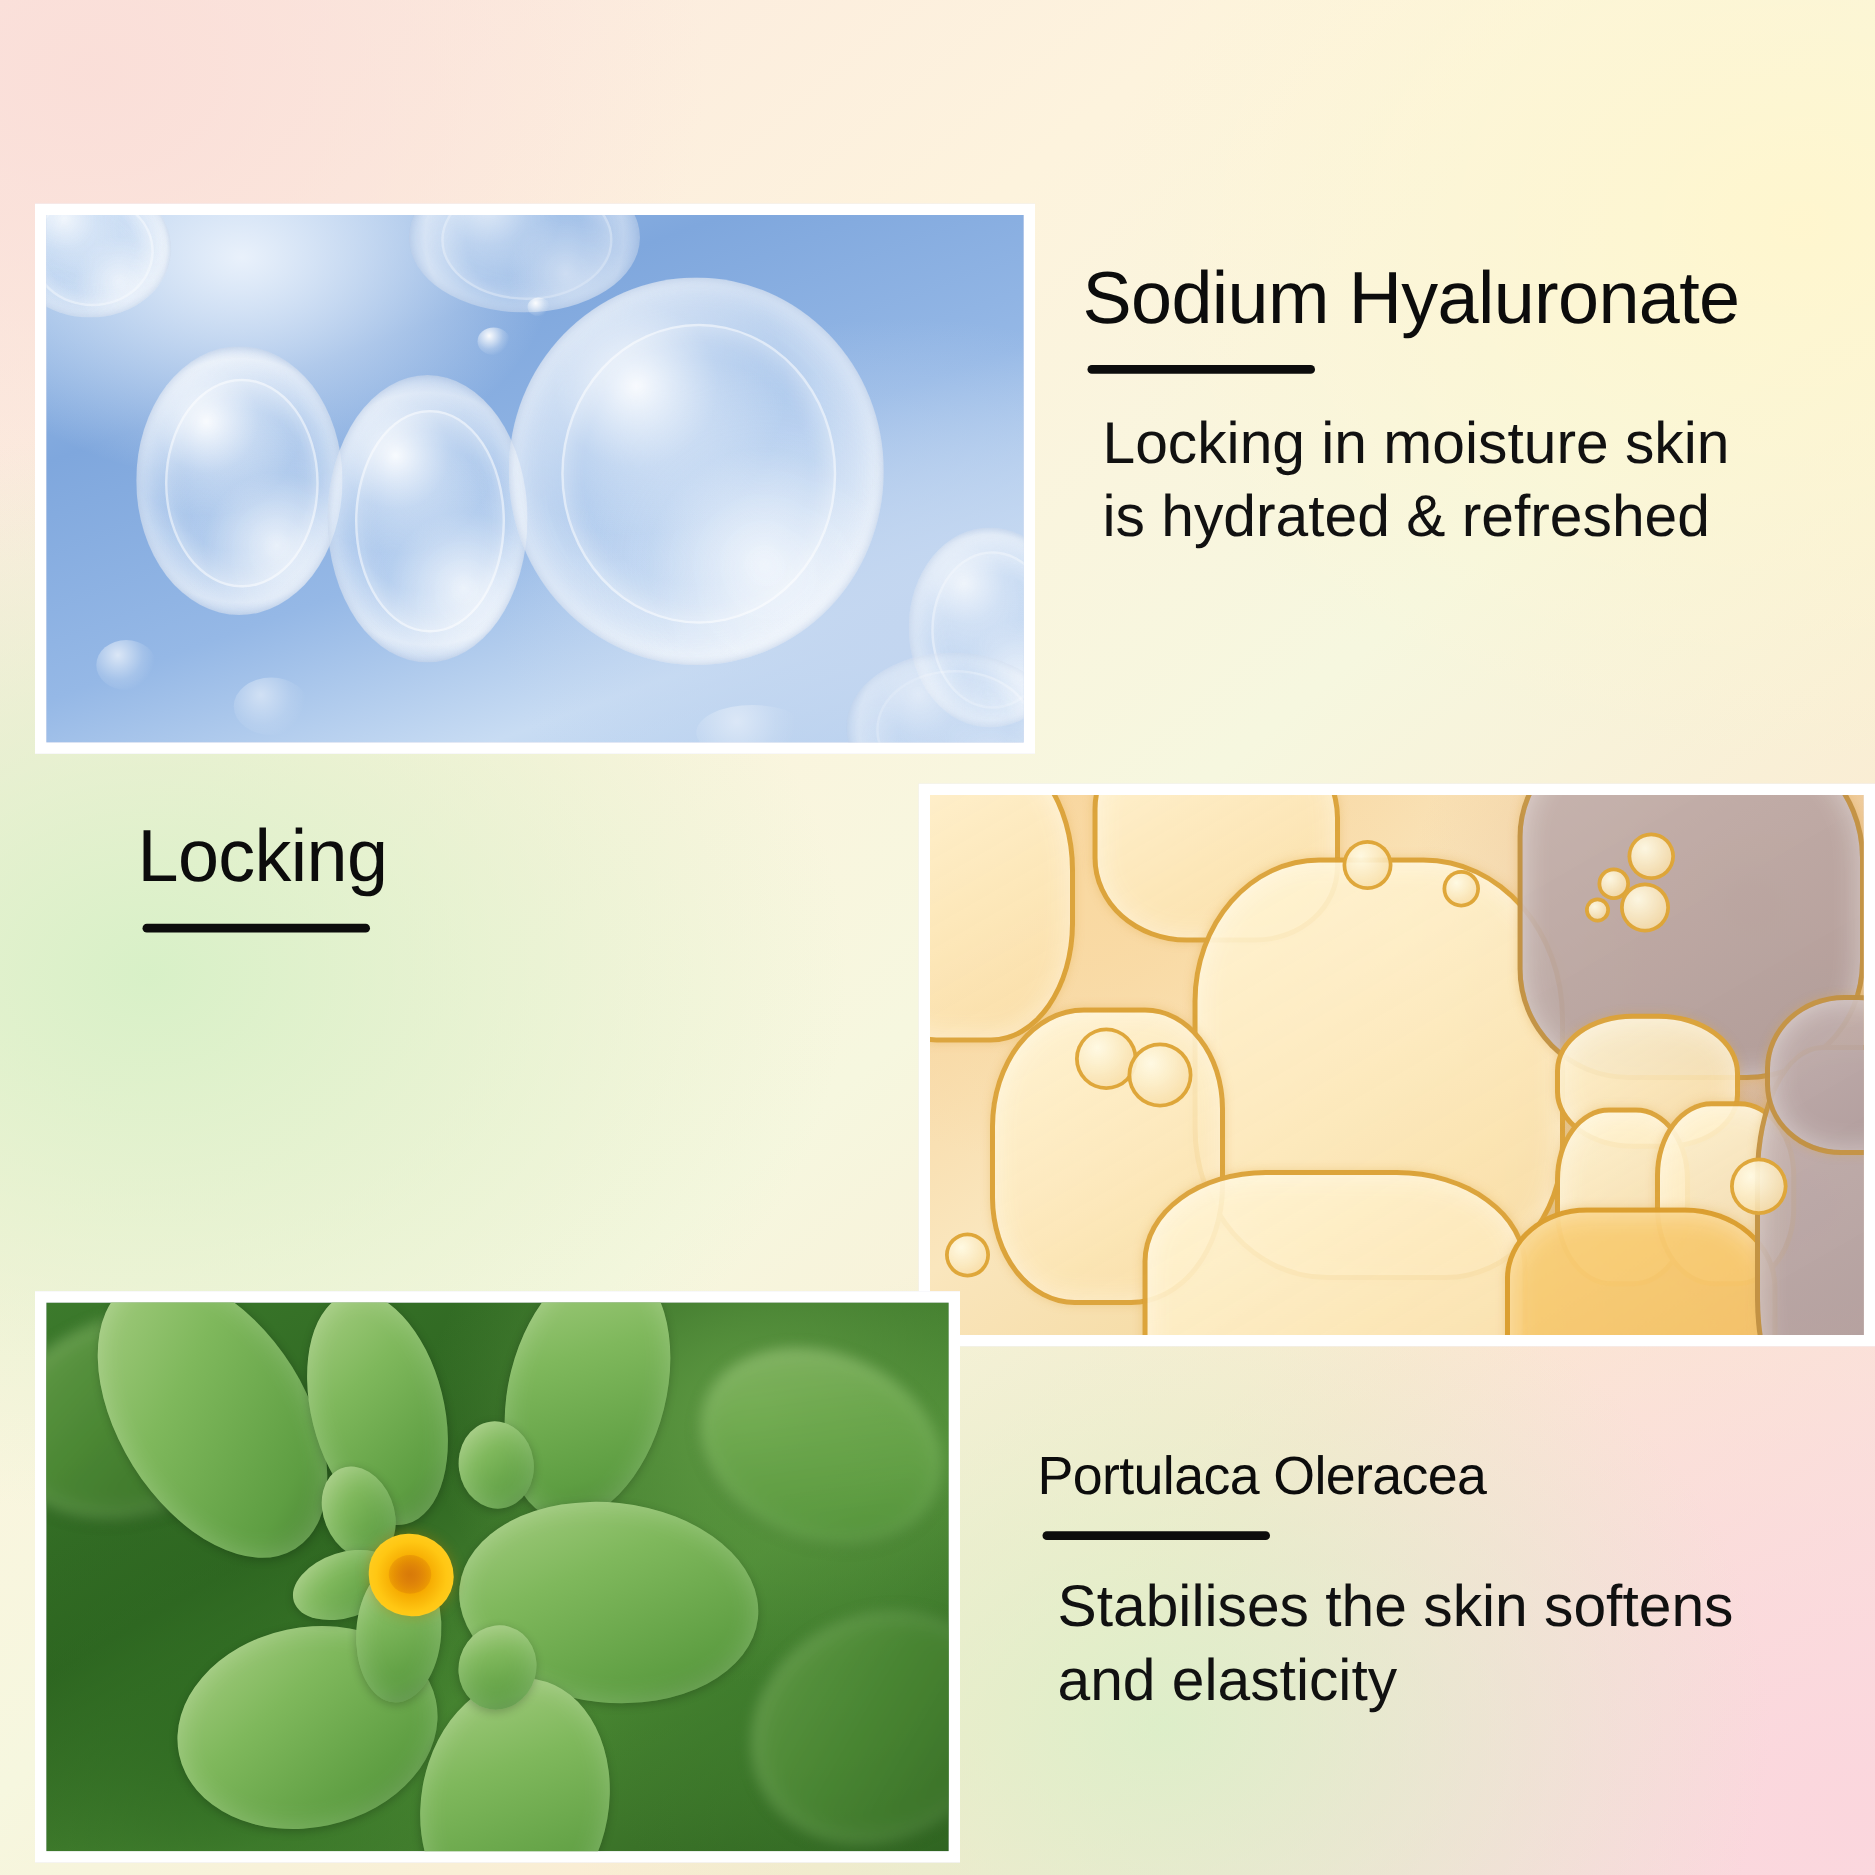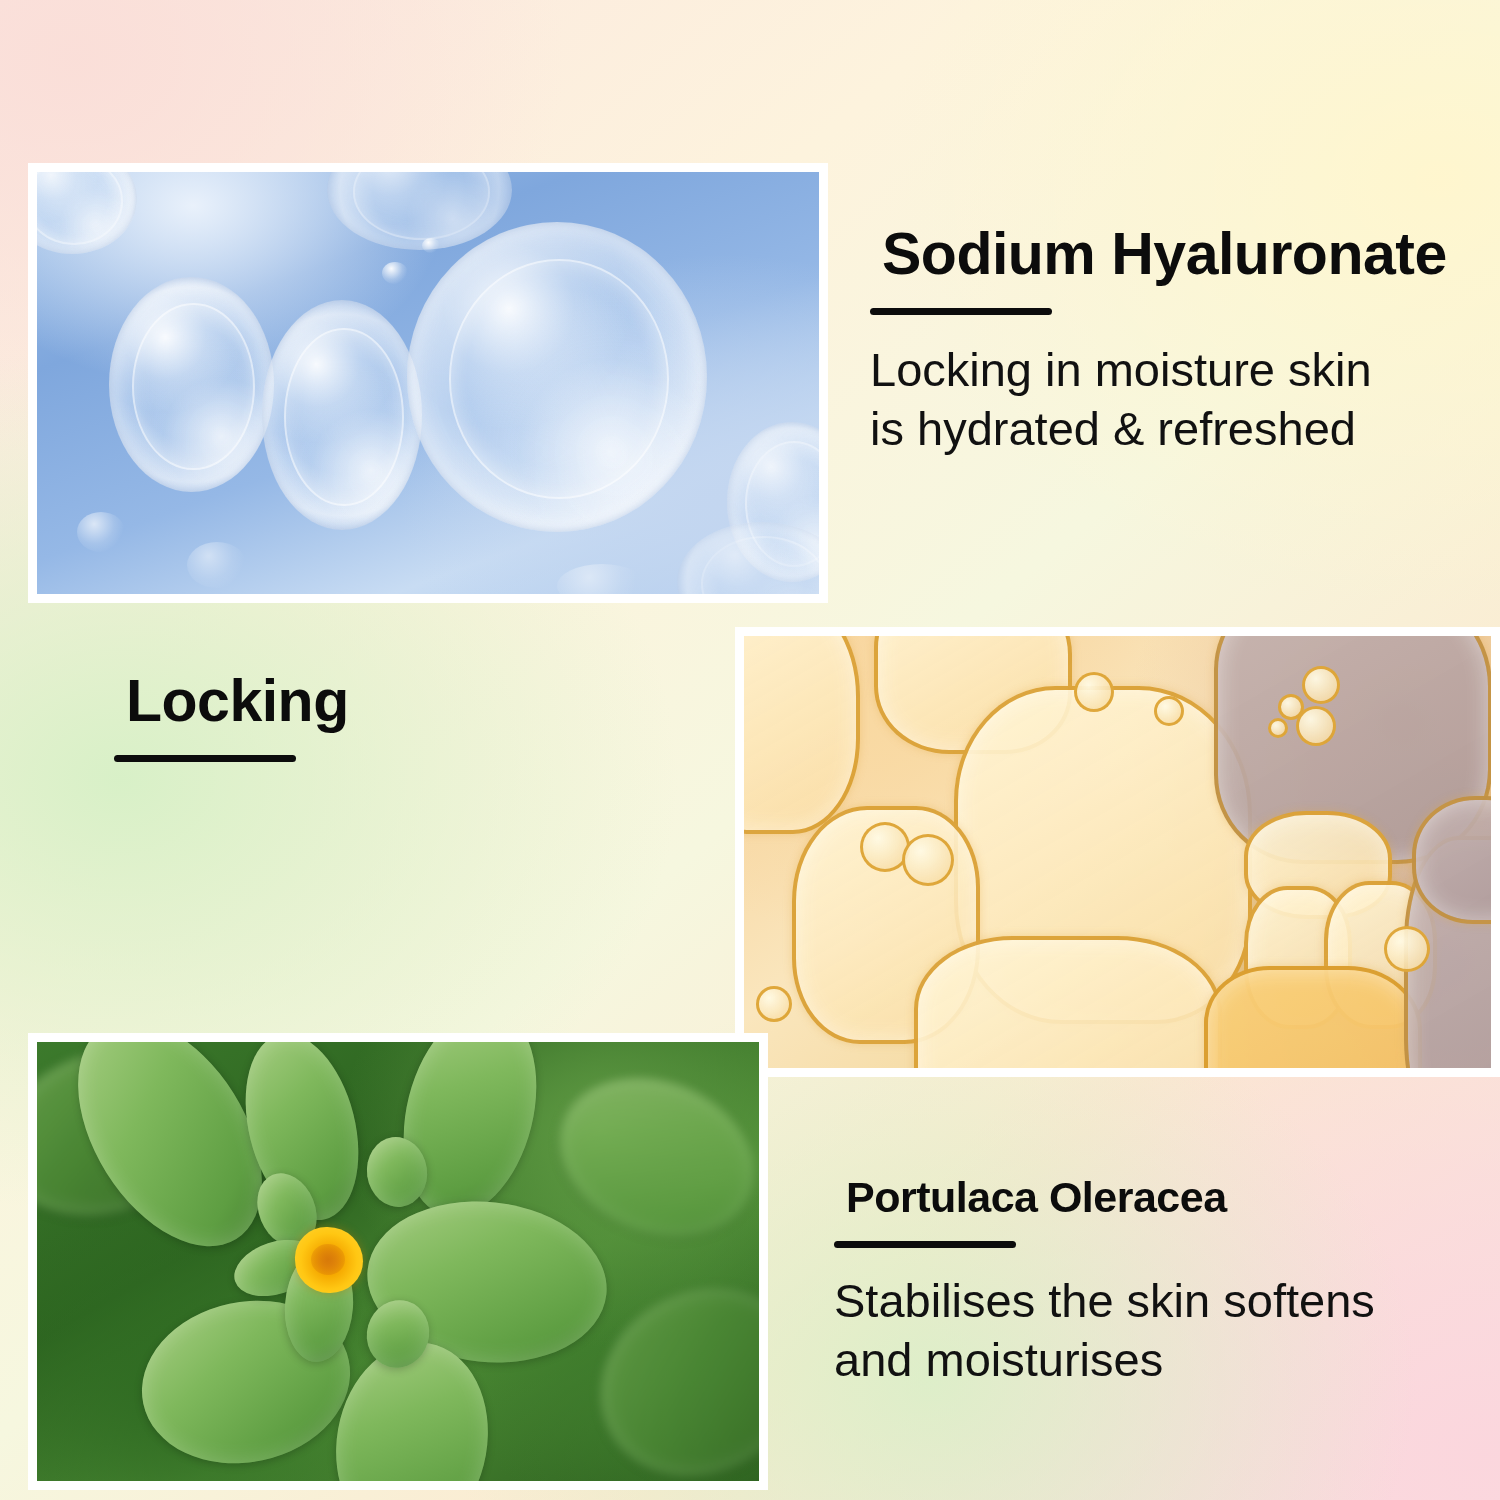--- a/index.html
+++ b/index.html
@@ -239,41 +239,41 @@
     border-radius: 50%;
     background: radial-gradient(circle at 50% 50%, #d87a08 0%, rgba(216,122,8,0.35) 70%, rgba(216,122,8,0) 100%);
   }
 
   
   .text-block {
     position: absolute;
   }
   .ing-title {
     font-family: "Liberation Sans", sans-serif;
-    font-weight: bold;
+    font-weight: normal;
     font-size: 59px;
     line-height: 1.09;
     color: #0c0c0c;
-    margin: 16px;
+    margin: 0;
     letter-spacing: -0.5px;
   }
   .divider {
     width: 182px;
     height: 7px;
     background: #0c0c0c;
     border-radius: 4px;
     margin: 22px 0 26px 4px;
   }
   .ing-desc {
     font-family: "Liberation Sans", sans-serif;
     font-weight: normal;
     font-size: 47px;
     line-height: 1.25;
     color: #111111;
-    margin: 4px;
+    margin: 16px;
     white-space: pre-line;
   }
 
   #text-sodium {
     left: 866px;
     top: 206px;
     width: 620px;
   }
   #text-squalane {
     left: 110px;
@@ -366,16 +366,16 @@
     <div class="leaf" style="left:196px; top:200px; width:86px; height:52px; transform:rotate(-18deg);"></div>
     <div class="leaf" style="left:248px; top:208px; width:68px; height:112px; transform:rotate(4deg);"></div>
     <div class="leaf" style="left:330px; top:258px; width:62px; height:68px; transform:rotate(16deg);"></div>
     <div id="flower"></div>
   </div>
 
   <div class="text-block" id="text-portulaca">
     <h2 class="ing-title">Portulaca Oleracea</h2>
     <div class="divider"></div>
     <p class="ing-desc">Stabilises the skin softens
-and moisturises</p>
+and elasticity</p>
   </div>
 
 </div>
 
 </body></html>

